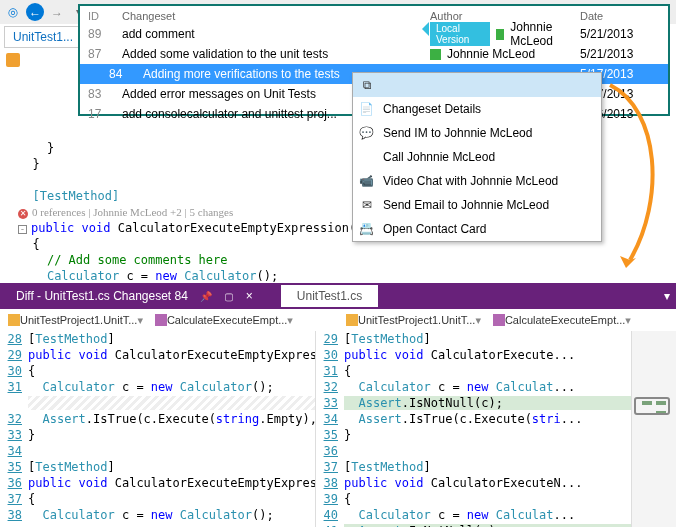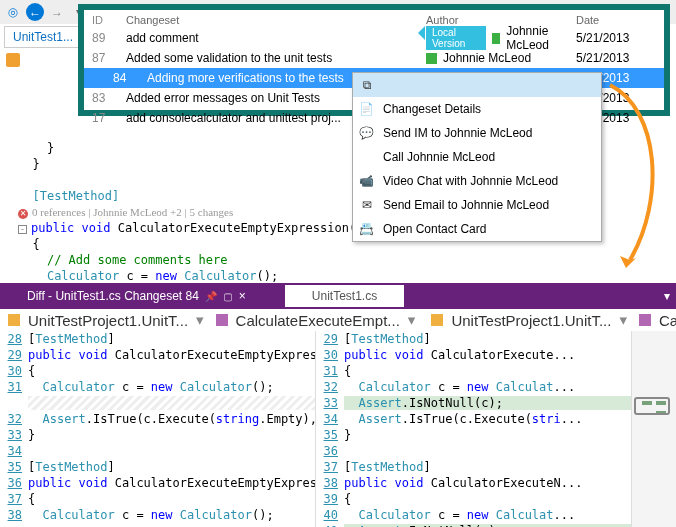--- a/index.html
+++ b/index.html
@@ -4,21 +4,21 @@
 <style>
   * { box-sizing: border-box; margin: 0; padding: 0; }
   body { font-family: "Segoe UI", Tahoma, sans-serif; font-size: 12px; background: #fff; width: 676px; height: 527px; overflow: hidden; position: relative; }
   .top-toolbar { height: 24px; background: #eee; display: flex; align-items: center; padding: 0 4px; gap:4px;}
   .top-toolbar .icon { width: 18px; height: 18px; display: flex; align-items:center; justify-content:center; font-size:12px; }
   .tab-bar { height: 26px; display:flex; align-items:center; padding-left:4px;}
   .tab { background:#fff; border:1px solid #ccc; padding:3px 14px 3px 8px; font-size:12px; color:#0e70c0; position:relative;}
   .shield-row { height:20px; padding-left:6px; display:flex; align-items:center;}
   .shield-icon { width:14px; height:14px; background:#f0a030; border-radius:2px;}
   
-  .history-popup { position:absolute; top:4px; left:78px; right:6px; height:112px; background:#fff; border:6px solid #0f766e; z-index:5; }
+  .history-popup { position:absolute; top:4px; left:78px; right:6px; height:112px; background:#fff; border:2px solid #0f766e; z-index:5; }
   .hist-head { display:flex; font-size:11px; color:#666; padding:4px 8px 2px 8px;}
   .hist-row { display:flex; font-size:12px; padding:2px 8px; height:20px; align-items:center;}
   .hist-row.selected { background:#3399ff; color:#fff;padding-left:29px;}
   .col-id { width:34px; color:#888;}
   .hist-row.selected .col-id { color:#fff;}
   .col-msg { flex:1;}
   .col-auth { width:150px; display:flex; align-items:center; gap:6px;}
   .col-date { width:80px;}
   .auth-sq { width:11px; height:11px; background:#3cb043;}
   .local-badge { background:#33bfe0; color:#fff; font-size:10px; padding:1px 6px; margin-right:0; position:relative;}
@@ -35,29 +35,29 @@
   .str { color:#a31515;}
   .type { color:#2b91af;}
   .attr { color:#2b91af;}
   .codelens { color:#999; font-size:11px; font-family:"Segoe UI";}
   .ind-dot { display:inline-block; width:10px; height:10px; background:#d9534f; border-radius:50%; color:#fff; font-size:8px; text-align:center; line-height:10px; margin-right:4px;}
   .collapse-box { display:inline-block; width:9px; height:9px; border:1px solid #888; color:#888; font-size:9px; line-height:7px; text-align:center; margin-right:4px;}
   
   .orange-arrow { position:absolute; top:80px; left:600px; width:70px; height:190px; z-index:9; pointer-events:none;}
   
   .diff-tabbar { position:absolute; top:283px; left:0; right:0; height:26px; background:#68217a; display:flex; align-items:center;}
-  .diff-tab { color:#fff; padding:4px 27px; font-size:12px; display:flex; align-items:center; gap:6px;}
+  .diff-tab { color:#fff; padding:4px 16px; font-size:12px; display:flex; align-items:center; gap:12px;}
   .diff-tab.inactive { background:#fff; color:#555; margin-left:12px;}
   .diff-tab .pin { font-size:10px; opacity:.8;}
   .diff-tabbar .spacer { flex:1;}
   .diff-tabbar .drop { color:#fff; padding-right:6px;}
   
   .crumb-row { position:absolute; top:309px; left:0; right:0; height:22px; display:flex; background:#fff;}
   .crumb-half { flex:1; display:flex; align-items:center; gap:4px; padding:0 4px;}
-  .crumb-seg { font-size:15px; color:#333; display:flex; align-items:center; gap:8px; padding:1px 4px; }
+  .crumb-seg { font-size:11px; color:#333; display:flex; align-items:center; gap:0; padding:1px 4px; }
   .crumb-seg .chev { color:#888;}
   .crumb-icon { width:12px; height:12px; background:#f0b040;}
   .crumb-icon.method { background:#b267b2;}
   
   .diff-area { position:absolute; top:331px; left:0; right:0; bottom:0; display:flex;}
   .pane { flex:1; font-family:Consolas,monospace; font-size:12px; overflow:hidden; border-right:1px solid #ddd;}
   .overview { width:44px; background:#f4f4f4; position:relative;}
   .ov-mark { position:absolute; left:10px; width:10px; height:4px; background:#7aa27a;}
   .ov-box { position:absolute; left:2px; width:36px; height:18px; border:2px solid #888; border-radius:3px; top:66px;}
   .line { display:flex; height:16px; align-items:center;}

